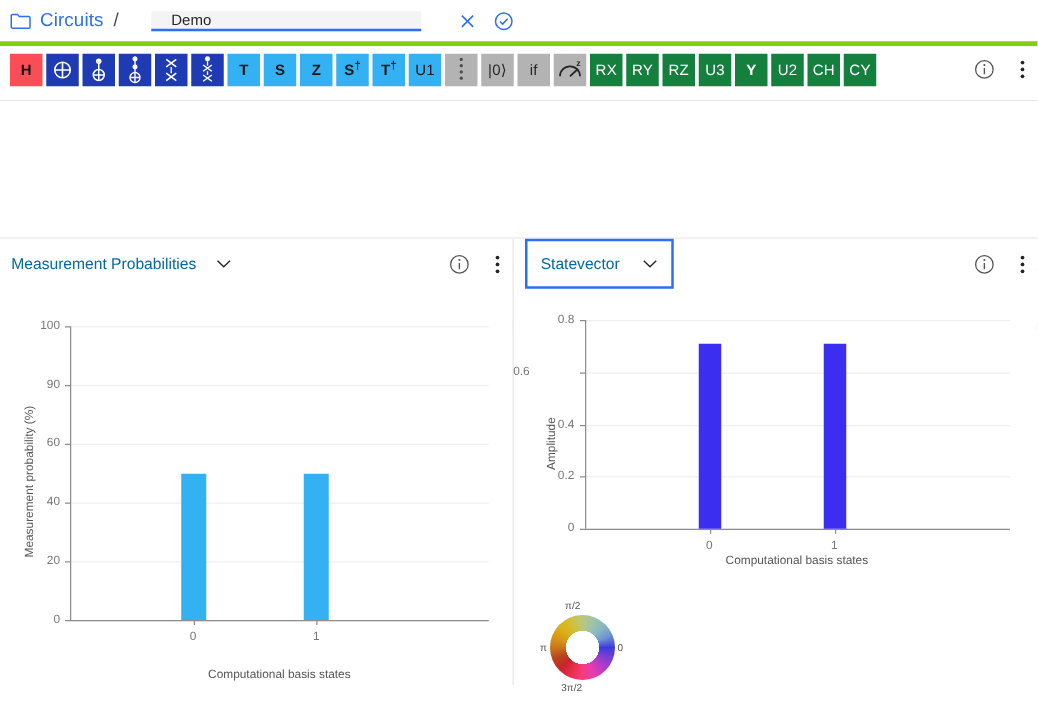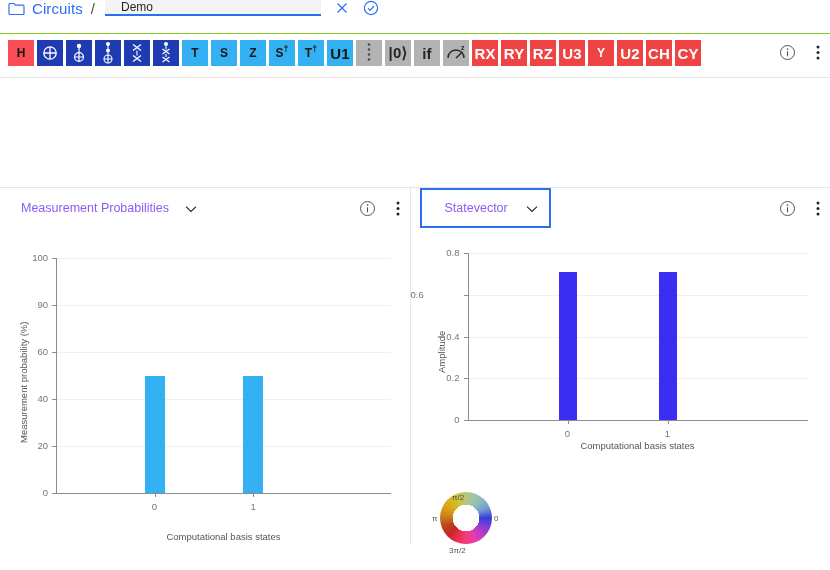--- a/index.html
+++ b/index.html
@@ -14,23 +14,24 @@
     font-family: "Liberation Sans", sans-serif;
     color: #161616;
     -webkit-font-smoothing: antialiased;
   }
   .app { position: relative; width: 830px; height: 570px; }
 
   
   .header {
     height: 33px;
     display: flex;
-    align-items: flex-start;
-    border-bottom: 1px solid #84cc16;
+    align-items: center;
+    border-bottom: 4px solid #84cc16;
     background: #ffffff;
+    gap: 16px;
   }
   .crumb-wrap {
     display: flex;
     align-items: center;
     gap: 7px;
     padding: 0 10px 0 8px;
   }
   .folder-icon { display: block; }
   .crumb-link {
     color: #2d6ef5;
@@ -89,26 +90,26 @@
     align-items: center;
     justify-content: center;
     font-size: 12px;
     font-weight: 600;
     color: #ffffff;
     cursor: pointer;
     user-select: none;
     position: relative;
     flex: 0 0 auto;
   }
-  .gate.sm { font-size: 15px; font-weight: 700; letter-spacing: .2px; }
+  .gate.sm { font-size: 12px; font-weight: 400; letter-spacing: .2px; }
   .gate.lbl-red   { background: #fa4d56; color: #161616; }
   .gate.lbl-navy  { background: #1f3bb3; }
   .gate.lbl-cyan  { background: #33b1f2; color: #161616; }
   .gate.lbl-gray  { background: #b3b3b3; color: #262626; }
-  .gate.lbl-crim  { background: #ef4444; }
+  .gate.lbl-crim  { background: #15803d; }
   .gate.lbl-crim2 { background: #9e2b56; }
   .add-link {
     color: #2d6ef5;
     font-size: 12px;
     margin-left: 10px;
     cursor: pointer;
     white-space: nowrap;
   }
   .palette-tools {
     position: absolute;
@@ -179,23 +180,22 @@
   .panel.left  { width: 410px; }
   .panel.right { width: 420px; border-left: 1px solid #e6e6e6; }
   .panel-head {
     height: 40px;
     display: flex;
     align-items: center;
     padding: 0 10px 0 9px;
   }
   .panel-title {
     font-size: 12.5px;
-    color: #8b5cf6;
+    color: #0369a1;
     white-space: nowrap;
-    margin-left: 12px;
   }
   .sel-plain {
     display: flex;
     align-items: center;
     gap: 16px;
     cursor: pointer;
   }
   .sel-box {
     display: flex;
     align-items: center;
@@ -581,20 +581,20 @@
           <div class="tick-mark" style="left:257px; top:192px; height:4px;"></div>
           <div class="tick-label" style="left:237px; top:200px; width:40px; text-align:center;">1</div>
           <div class="axis-title vert" style="left:25px; top:145px;">Amplitude</div>
           <div class="axis-title" style="left:57px; top:212px; width:340px; text-align:center;">Computational basis states</div>
         </div>
     </div>
   </div>
 
   <div class="wheel-wrap">
     <div class="wheel"></div>
-    <span class="wheel-lbl" style="left:20px; top:15px;">π/2</span>
+    <span class="wheel-lbl" style="left:20px; top:2px;">π/2</span>
     <span class="wheel-lbl" style="left:0px;  top:36px;">π</span>
     <span class="wheel-lbl" style="left:62px; top:36px;">0</span>
     <span class="wheel-lbl" style="left:17px; top:68px;">3π/2</span>
   </div>
 
 
 </div>
 
 </body></html>

